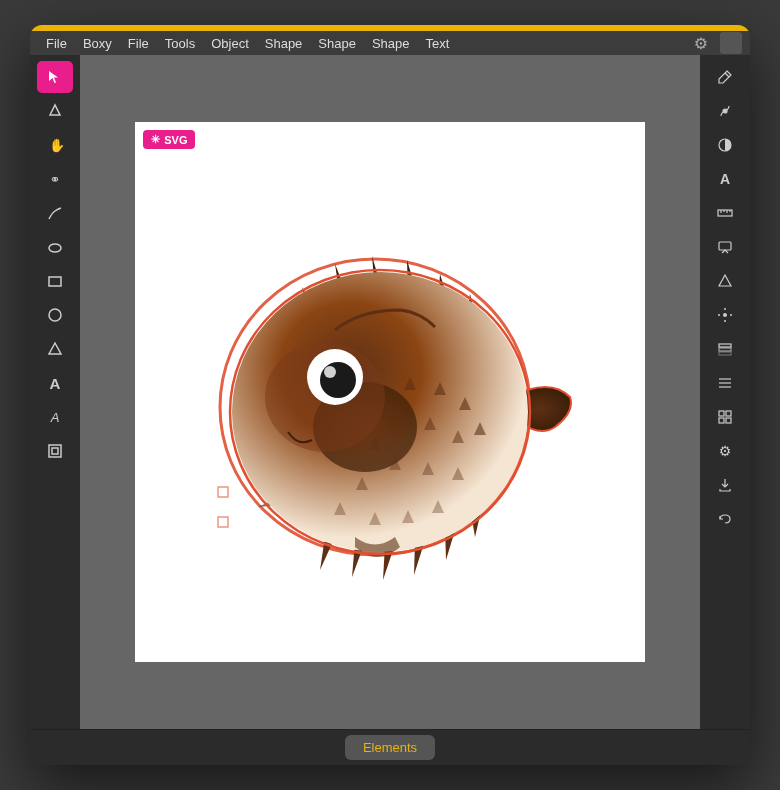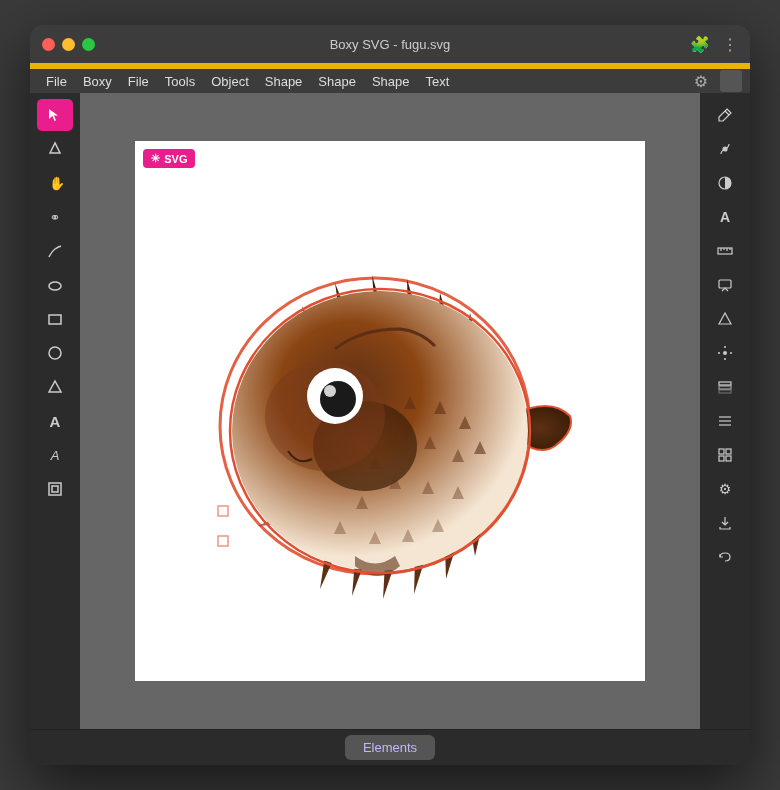--- a/index.html
+++ b/index.html
@@ -177,21 +177,21 @@
       height: 36px;
       background: #2b2b2b;
       display: flex;
       align-items: center;
       justify-content: center;
       flex-shrink: 0;
       border-top: 1px solid #222;
     }
     .elements-btn {
       background: #555;
-      color: #c4b5fd;
+      color: #eab308;
       font-size: 13px;
       padding: 5px 18px;
       border-radius: 6px;
       cursor: pointer;
     }
 
     
     .fish-container {
       position: absolute;
       top: 50%;
@@ -199,32 +199,20 @@
       transform: translate(-50%, -50%);
       width: 420px;
       height: 420px;
     }
   </style>
 </head>
 <body>
 
 <div class="window">
 
-  <div class="titlebar">
-    <div class="traffic-lights">
-      <div class="tl tl-red"></div>
-      <div class="tl tl-yellow"></div>
-      <div class="tl tl-green"></div>
-    </div>
-    <span class="titlebar-title">Boxy SVG - fugu.svg</span>
-    <div class="titlebar-right">
-      <span class="titlebar-icon">🧩</span>
-      <span class="titlebar-icon">⋮</span>
-    </div>
-  </div>
 
   <div class="menubar">
     <div class="menu-item">File</div>
     <div class="menu-item">Boxy</div>
     <div class="menu-item">File</div>
     <div class="menu-item">Tools</div>
     <div class="menu-item">Object</div>
     <div class="menu-item">Shape</div>
     <div class="menu-item">Shape</div>
     <div class="menu-item">Shape</div>

